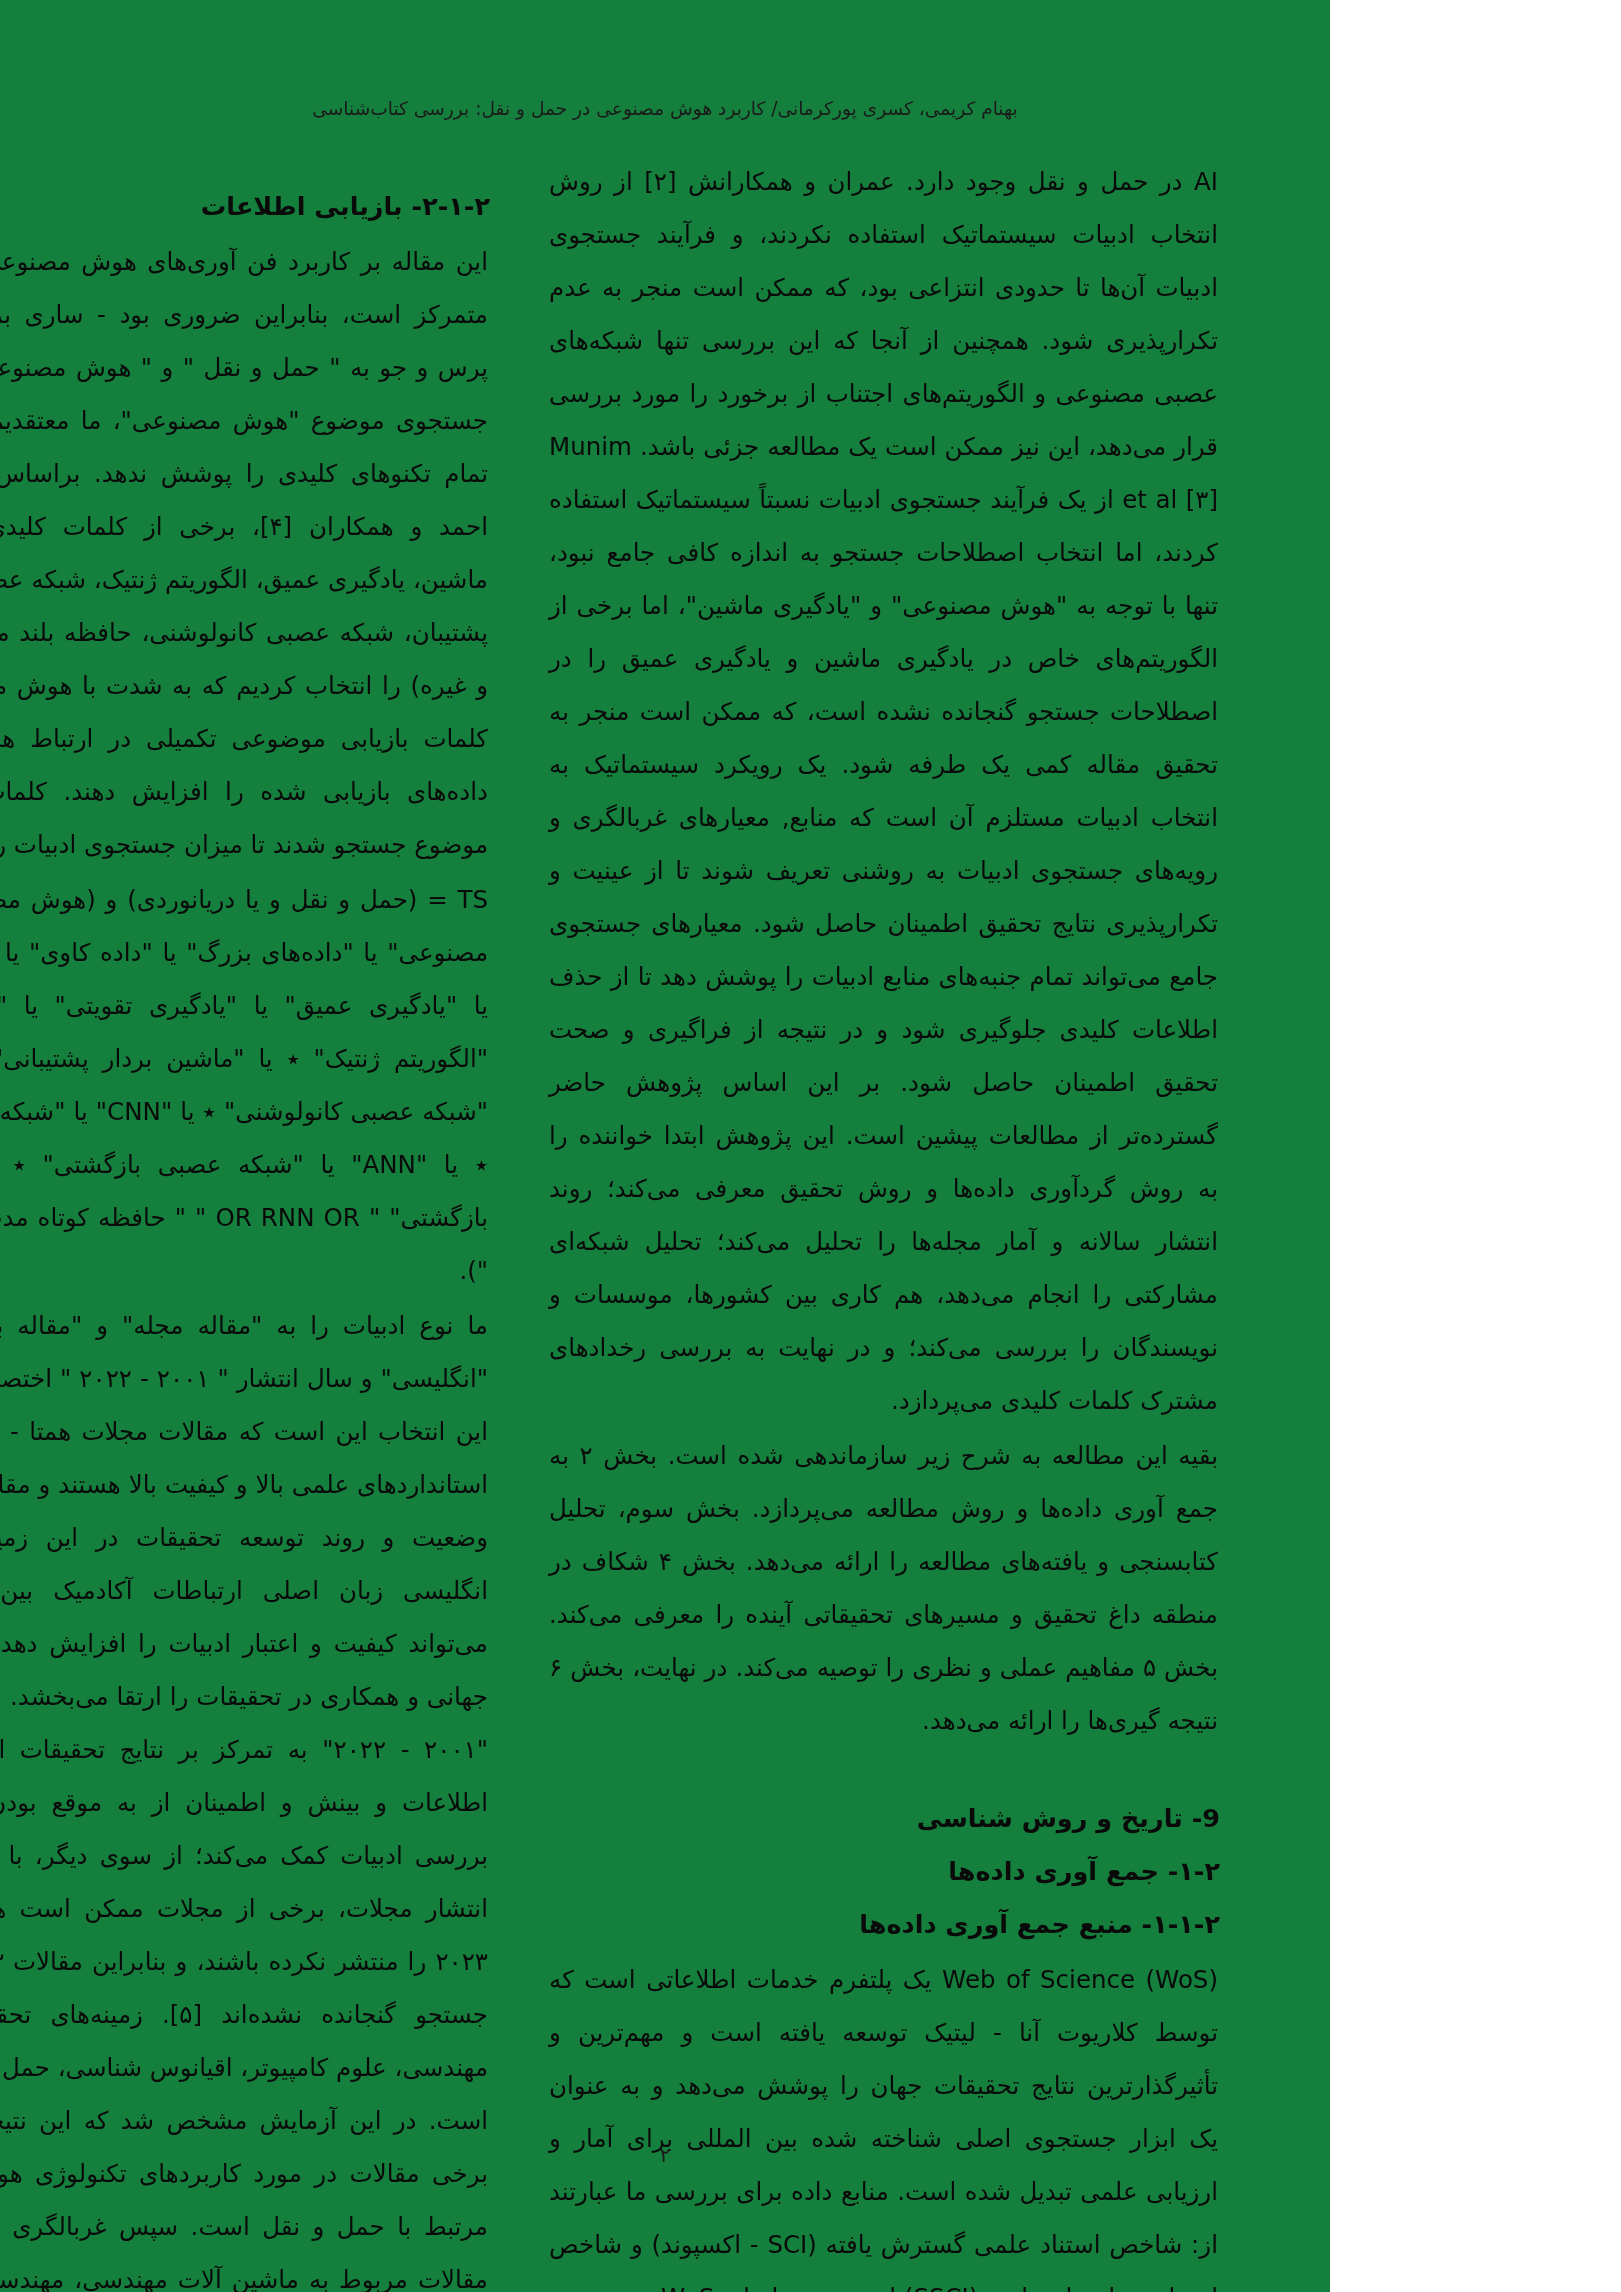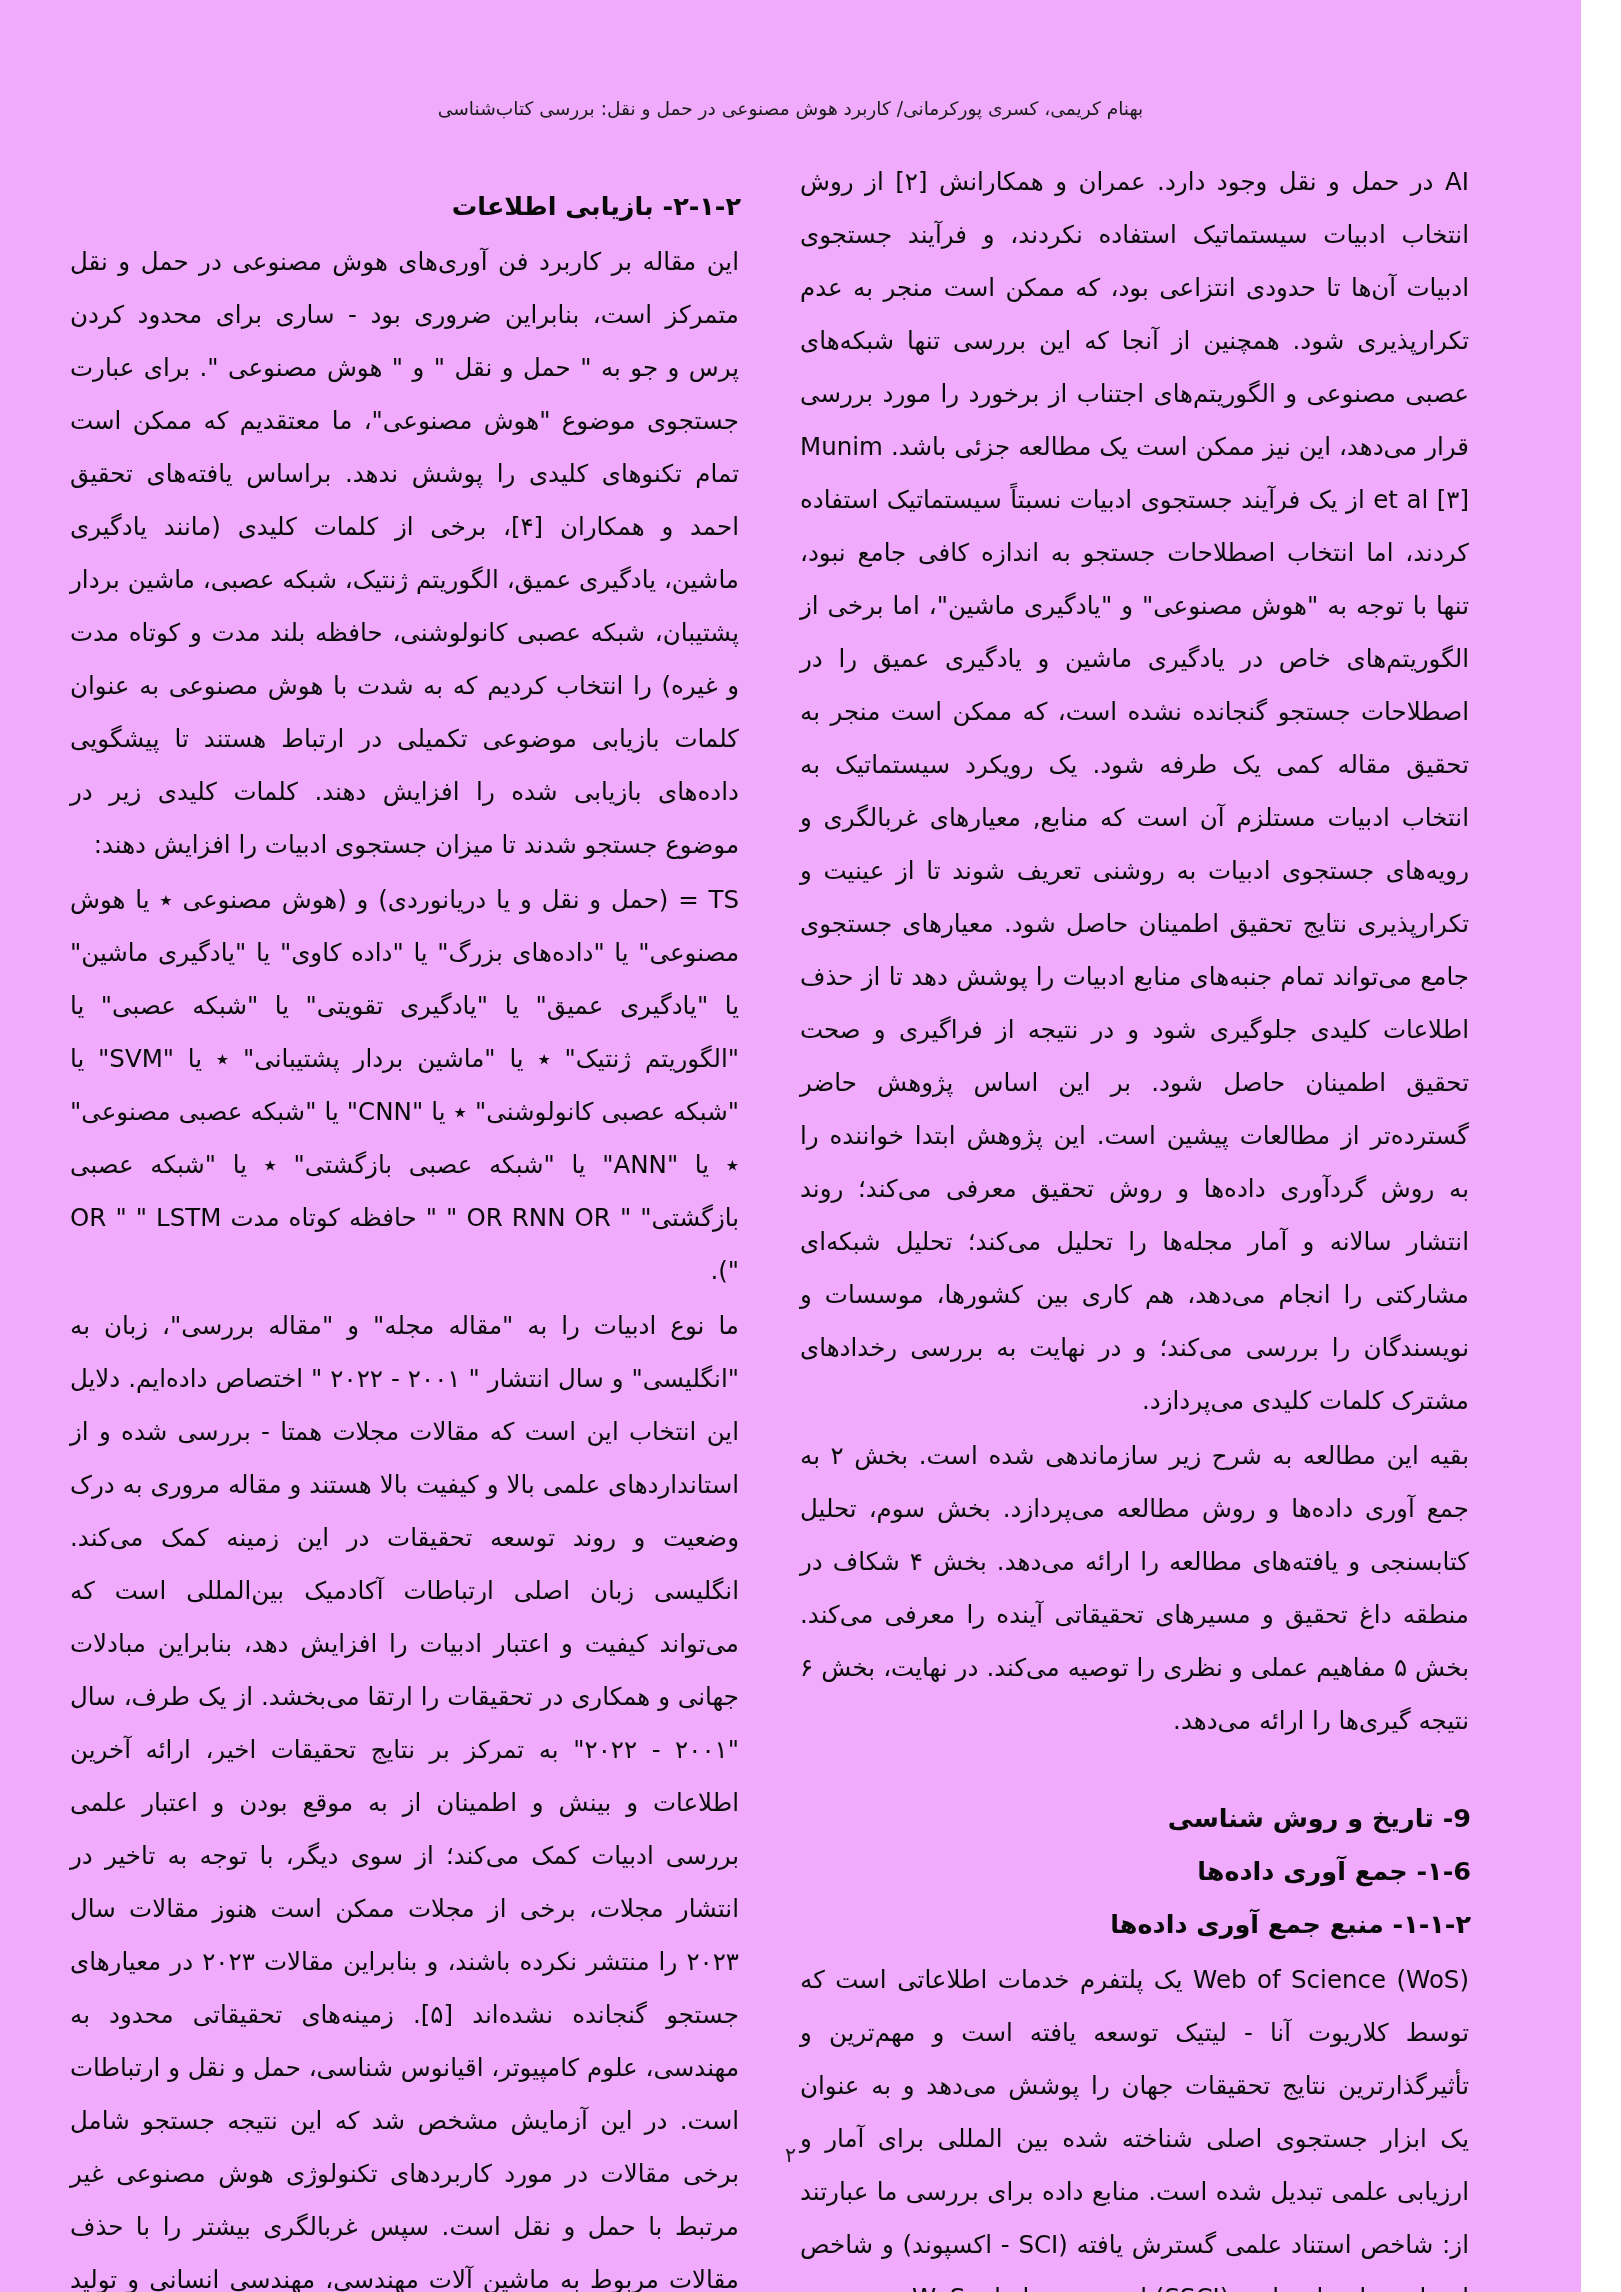--- a/index.html
+++ b/index.html
@@ -1,19 +1,19 @@
 <!DOCTYPE html>
 <html lang="fa"><head>
 <meta charset="utf-8">
 <style>
   html,body{margin:0;padding:0;background:#ffffff;}
   .page{
     position:relative;
-    width:1581px;height:2293px;
-    background:#f0abfc;color:#0a0a0a;
+    width:1330px;height:2293px;
+    background:#15803d;color:#0a0a0a;
     font-family:"DejaVu Sans",sans-serif;
     overflow:hidden;
   }
   .running-head{
     position:absolute;top:98px;left:0;width:100%;
     text-align:center;direction:rtl;
     font-size:18.6px;color:#1a1a1a;letter-spacing:0;
   }
   .columns{
     position:absolute;top:153px;right:110px;
@@ -45,21 +45,21 @@
 <div class="page">
 
   <div class="running-head">بهنام کریمی، کسری پورکرمانی/ کاربرد هوش مصنوعی در حمل و نقل: بررسی کتاب‌شناسی</div>
 
   <div class="columns">
 
     <div class="col">
       <p>AI در حمل و نقل وجود دارد. عمران و همکارانش [۲] از روش انتخاب ادبیات سیستماتیک استفاده نکردند، و فرآیند جستجوی ادبیات آن‌ها تا حدودی انتزاعی بود، که ممکن است منجر به عدم تکرارپذیری شود. همچنین از آنجا که این بررسی تنها شبکه‌های عصبی مصنوعی و الگوریتم‌های اجتناب از برخورد را مورد بررسی قرار می‌دهد، این نیز ممکن است یک مطالعه جزئی باشد. Munim et al [۳] از یک فرآیند جستجوی ادبیات نسبتاً سیستماتیک استفاده کردند، اما انتخاب اصطلاحات جستجو به اندازه کافی جامع نبود، تنها با توجه به "هوش مصنوعی" و "یادگیری ماشین"، اما برخی از الگوریتم‌های خاص در یادگیری ماشین و یادگیری عمیق را در اصطلاحات جستجو گنجانده نشده است، که ممکن است منجر به تحقیق مقاله کمی یک طرفه شود. یک رویکرد سیستماتیک به انتخاب ادبیات مستلزم آن است که منابع, معیارهای غربالگری و رویه‌های جستجوی ادبیات به روشنی تعریف شوند تا از عینیت و تکرارپذیری نتایج تحقیق اطمینان حاصل شود. معیارهای جستجوی جامع می‌تواند تمام جنبه‌های منابع ادبیات را پوشش دهد تا از حذف اطلاعات کلیدی جلوگیری شود و در نتیجه از فراگیری و صحت تحقیق اطمینان حاصل شود. بر این اساس پژوهش حاضر گسترده‌تر از مطالعات پیشین است. این پژوهش ابتدا خواننده را به روش گردآوری داده‌ها و روش تحقیق معرفی می‌کند؛ روند انتشار سالانه و آمار مجله‌ها را تحلیل می‌کند؛ تحلیل شبکه‌ای مشارکتی را انجام می‌دهد، هم کاری بین کشورها، موسسات و نویسندگان را بررسی می‌کند؛ و در نهایت به بررسی رخدادهای مشترک کلمات کلیدی می‌پردازد.</p>
       <p>بقیه این مطالعه به شرح زیر سازماندهی شده است. بخش ۲ به جمع آوری داده‌ها و روش مطالعه می‌پردازد. بخش سوم، تحلیل کتابسنجی و یافته‌های مطالعه را ارائه می‌دهد. بخش ۴ شکاف در منطقه داغ تحقیق و مسیرهای تحقیقاتی آینده را معرفی می‌کند. بخش ۵ مفاهیم عملی و نظری را توصیه می‌کند. در نهایت، بخش ۶ نتیجه گیری‌ها را ارائه می‌دهد.</p>
       <h2 class="heading space-above">9- تاریخ و روش شناسی</h2>
-      <h3 class="heading">۱-6- جمع آوری داده‌ها</h3>
+      <h3 class="heading">۱-۲- جمع آوری داده‌ها</h3>
       <h4 class="heading">۱-۱-۲- منبع جمع آوری داده‌ها</h4>
       <p>(WoS) Web of Science یک پلتفرم خدمات اطلاعاتی است که توسط کلاریوت آنا - لیتیک توسعه یافته است و مهم‌ترین و تأثیرگذارترین نتایج تحقیقات جهان را پوشش می‌دهد و به عنوان یک ابزار جستجوی اصلی شناخته شده بین المللی برای آمار و ارزیابی علمی تبدیل شده است. منابع داده برای بررسی ما عبارتند از: شاخص استناد علمی گسترش یافته (SCI - اکسپوند) و شاخص استنادی علوم اجتماعی (SSCI) از مجموعه اصلی WoS.</p>
     </div>
 
     <div class="col">
       <h3 class="heading left-first">۲-۱-۲- بازیابی اطلاعات</h3>
       <p>این مقاله بر کاربرد فن آوری‌های هوش مصنوعی در حمل و نقل متمرکز است، بنابراین ضروری بود - ساری برای محدود کردن پرس و جو به " حمل و نقل " و " هوش مصنوعی ". برای عبارت جستجوی موضوع "هوش مصنوعی"، ما معتقدیم که ممکن است تمام تکنوهای کلیدی را پوشش ندهد. براساس یافته‌های تحقیق احمد و همکاران [۴]، برخی از کلمات کلیدی (مانند یادگیری ماشین، یادگیری عمیق، الگوریتم ژنتیک، شبکه عصبی، ماشین بردار پشتیبان، شبکه عصبی کانولوشنی، حافظه بلند مدت و کوتاه مدت و غیره) را انتخاب کردیم که به شدت با هوش مصنوعی به عنوان کلمات بازیابی موضوعی تکمیلی در ارتباط هستند تا پیشگویی داده‌های بازیابی شده را افزایش دهند. کلمات کلیدی زیر در موضوع جستجو شدند تا میزان جستجوی ادبیات را افزایش دهند:</p>
       <p>TS = (حمل و نقل و یا دریانوردی) و (هوش مصنوعی ٭ یا هوش مصنوعی" یا "داده‌های بزرگ" یا "داده کاوی" یا "یادگیری ماشین" یا "یادگیری عمیق" یا "یادگیری تقویتی" یا "شبکه عصبی" یا "الگوریتم ژنتیک" ٭ یا "ماشین بردار پشتیبانی" ٭ یا "SVM" یا "شبکه عصبی کانولوشنی" ٭ یا "CNN" یا "شبکه عصبی مصنوعی" ٭ یا "ANN" یا "شبکه عصبی بازگشتی" ٭ یا "شبکه عصبی بازگشتی" " OR RNN OR " " حافظه کوتاه مدت OR " " LSTM ").</p>
       <p>ما نوع ادبیات را به "مقاله مجله" و "مقاله بررسی"، زبان به "انگلیسی" و سال انتشار " ۲۰۰۱ - ۲۰۲۲ " اختصاص داده‌ایم. دلایل این انتخاب این است که مقالات مجلات همتا - بررسی شده و از استانداردهای علمی بالا و کیفیت بالا هستند و مقاله مروری به درک وضعیت و روند توسعه تحقیقات در این زمینه کمک می‌کند. انگلیسی زبان اصلی ارتباطات آکادمیک بین‌المللی است که می‌تواند کیفیت و اعتبار ادبیات را افزایش دهد، بنابراین مبادلات جهانی و همکاری در تحقیقات را ارتقا می‌بخشد. از یک طرف، سال "۲۰۰۱ - ۲۰۲۲" به تمرکز بر نتایج تحقیقات اخیر، ارائه آخرین اطلاعات و بینش و اطمینان از به موقع بودن و اعتبار علمی بررسی ادبیات کمک می‌کند؛ از سوی دیگر، با توجه به تاخیر در انتشار مجلات، برخی از مجلات ممکن است هنوز مقالات سال ۲۰۲۳ را منتشر نکرده باشند، و بنابراین مقالات ۲۰۲۳ در معیارهای جستجو گنجانده نشده‌اند [۵]. زمینه‌های تحقیقاتی محدود به مهندسی، علوم کامپیوتر، اقیانوس شناسی، حمل و نقل و ارتباطات است. در این آزمایش مشخص شد که این نتیجه جستجو شامل برخی مقالات در مورد کاربردهای تکنولوژی هوش مصنوعی غیر مرتبط با حمل و نقل است. سپس غربالگری بیشتر را با حذف مقالات مربوط به ماشین آلات مهندسی، مهندسی انسانی و تولید مهندسی در وب سایتهای علمی انجام دادیم؛</p>
     </div>

